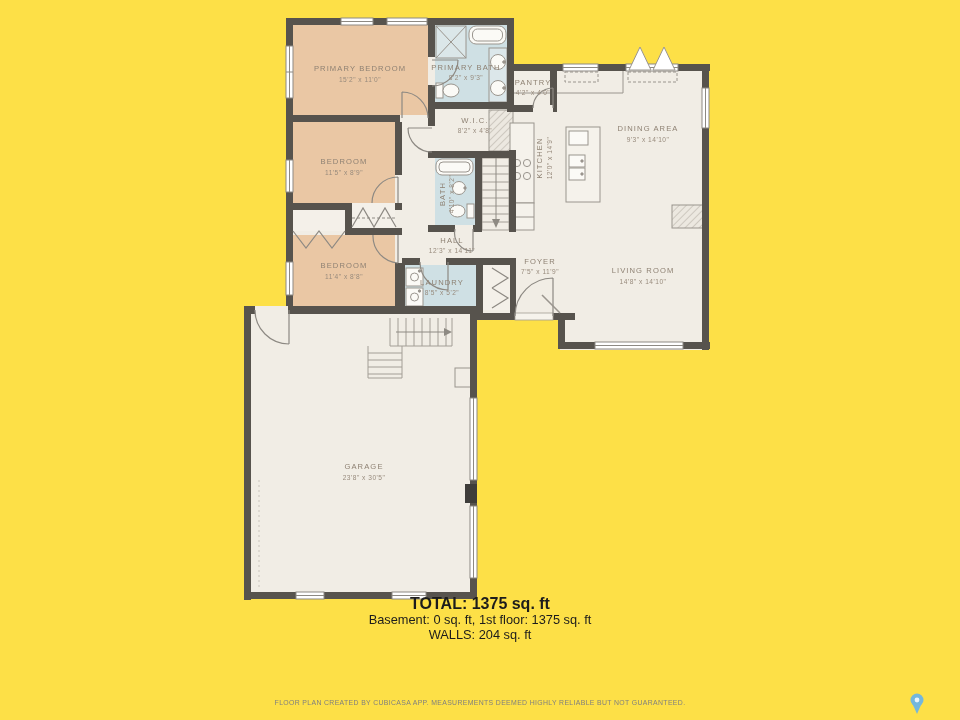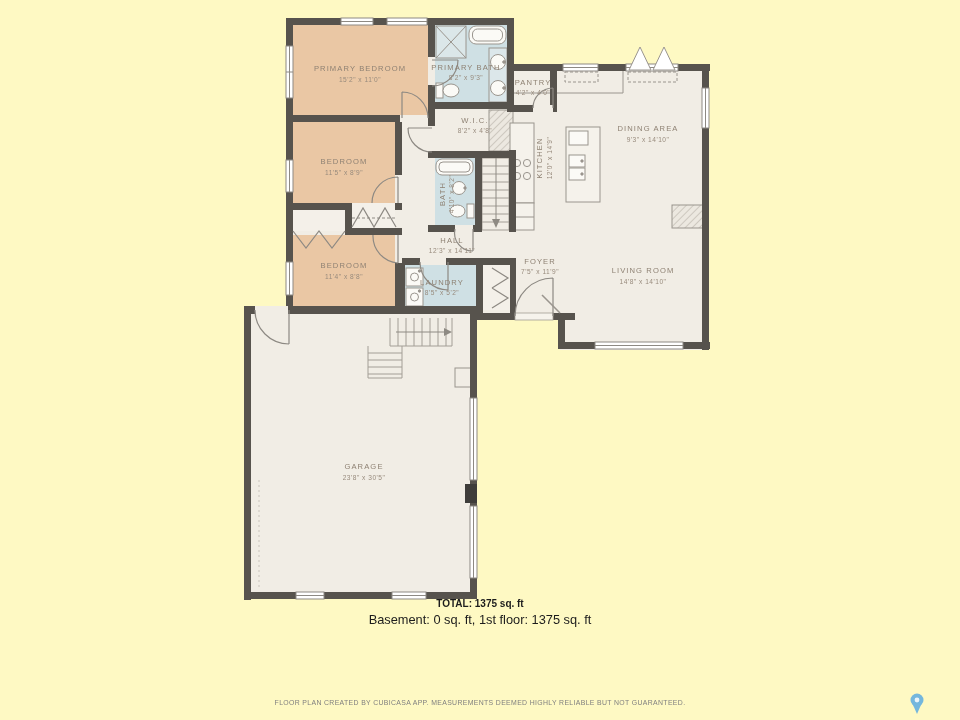--- a/index.html
+++ b/index.html
@@ -1,24 +1,24 @@
 <!DOCTYPE html>
 <html><head>
 <meta charset="utf-8">
 <style>
   html,body{margin:0;padding:0;background:#ffffff;}
-  .canvas{position:relative;width:960px;height:720px;background:#fef9c3;overflow:hidden;
+  .canvas{position:relative;width:960px;height:720px;background:#fde047;overflow:hidden;
           font-family:"Liberation Sans",sans-serif;}
   .plan-svg{position:absolute;left:0;top:0;}
   .room-name{font-family:"Liberation Sans",sans-serif;font-size:7.6px;letter-spacing:1.1px;
              fill:#8e8173;text-anchor:middle;}
   .room-dims{font-family:"Liberation Sans",sans-serif;font-size:6.6px;letter-spacing:.5px;
              fill:#988b7d;text-anchor:middle;}
   .summary{position:absolute;left:0;top:595px;width:960px;text-align:center;color:#1c1c1c;}
-  .summary .total{font-size:10px;font-weight:700;line-height:17px;}
+  .summary .total{font-size:16px;font-weight:700;line-height:17px;}
   .summary .line{font-size:12.8px;line-height:15.3px;}
   .footer{position:absolute;left:0;top:699px;width:960px;text-align:center;
           font-size:6.9px;letter-spacing:.35px;color:#7f7f7f;}
   .pin{position:absolute;left:905px;top:688px;}
 </style>
 </head>
 <body>
 
 <div class="canvas">
 
@@ -296,20 +296,21 @@
     <g>
       <text class="room-name" x="364" y="469">GARAGE</text>
       <text class="room-dims" x="364" y="480">23'8" x 30'5"</text>
     </g>
   </g>
 </svg>
 
 <div class="summary">
   <div class="total">TOTAL: 1375 sq. ft</div>
   <div class="line">Basement: 0 sq. ft, 1st floor: 1375 sq. ft</div>
+  <div class="line">WALLS: 204 sq. ft</div>
 </div>
 
 <div class="footer">FLOOR PLAN CREATED BY CUBICASA APP. MEASUREMENTS DEEMED HIGHLY RELIABLE BUT NOT GUARANTEED.</div>
 
 <svg class="pin" width="26" height="30" viewBox="0 0 26 30">
   <circle cx="12" cy="12" r="6.5" fill="#74b7dd"></circle>
   <polygon points="7.8,16.5 16.2,16.5 12,26" fill="#74b7dd"></polygon>
   <circle cx="12" cy="12" r="2.4" fill="#eaf4fa"></circle>
 </svg>
 

